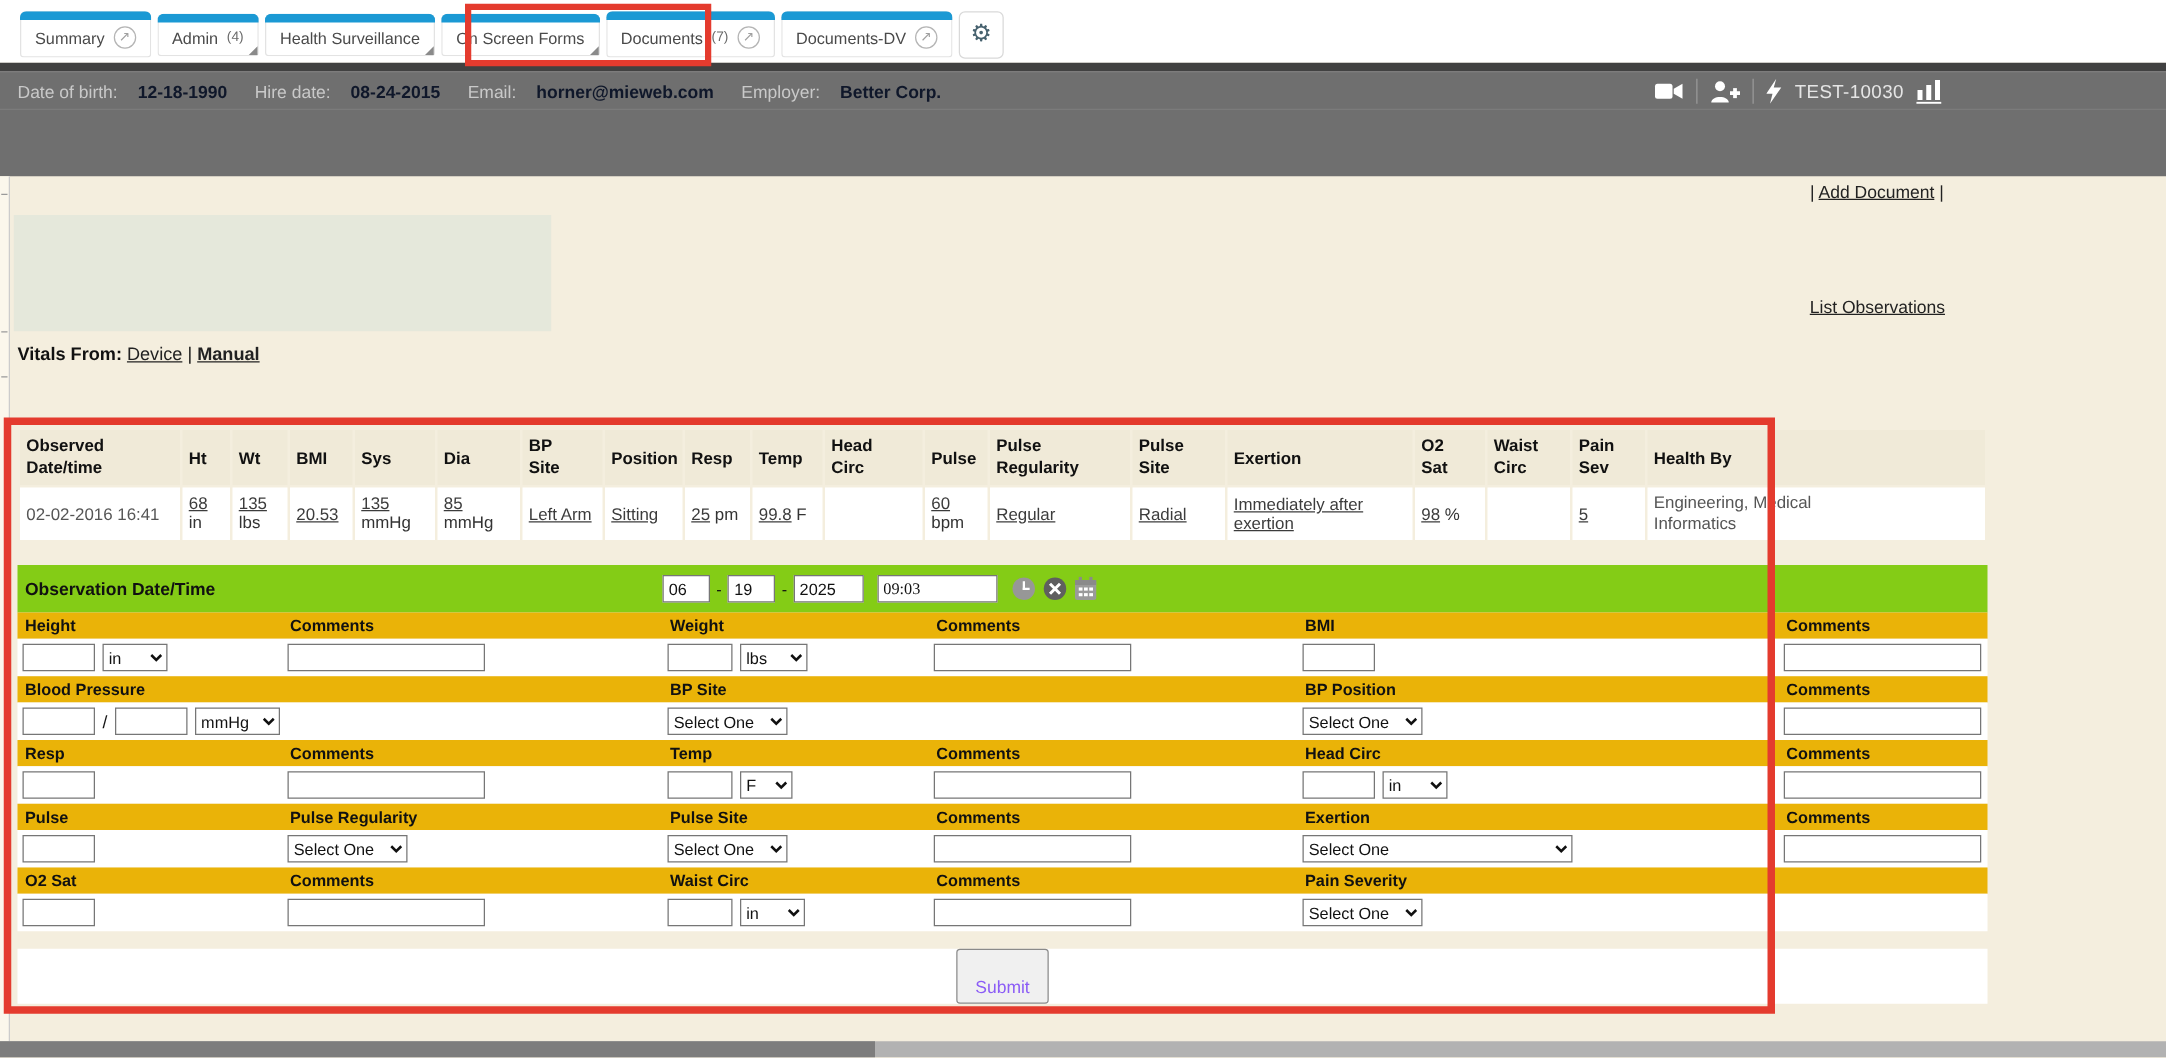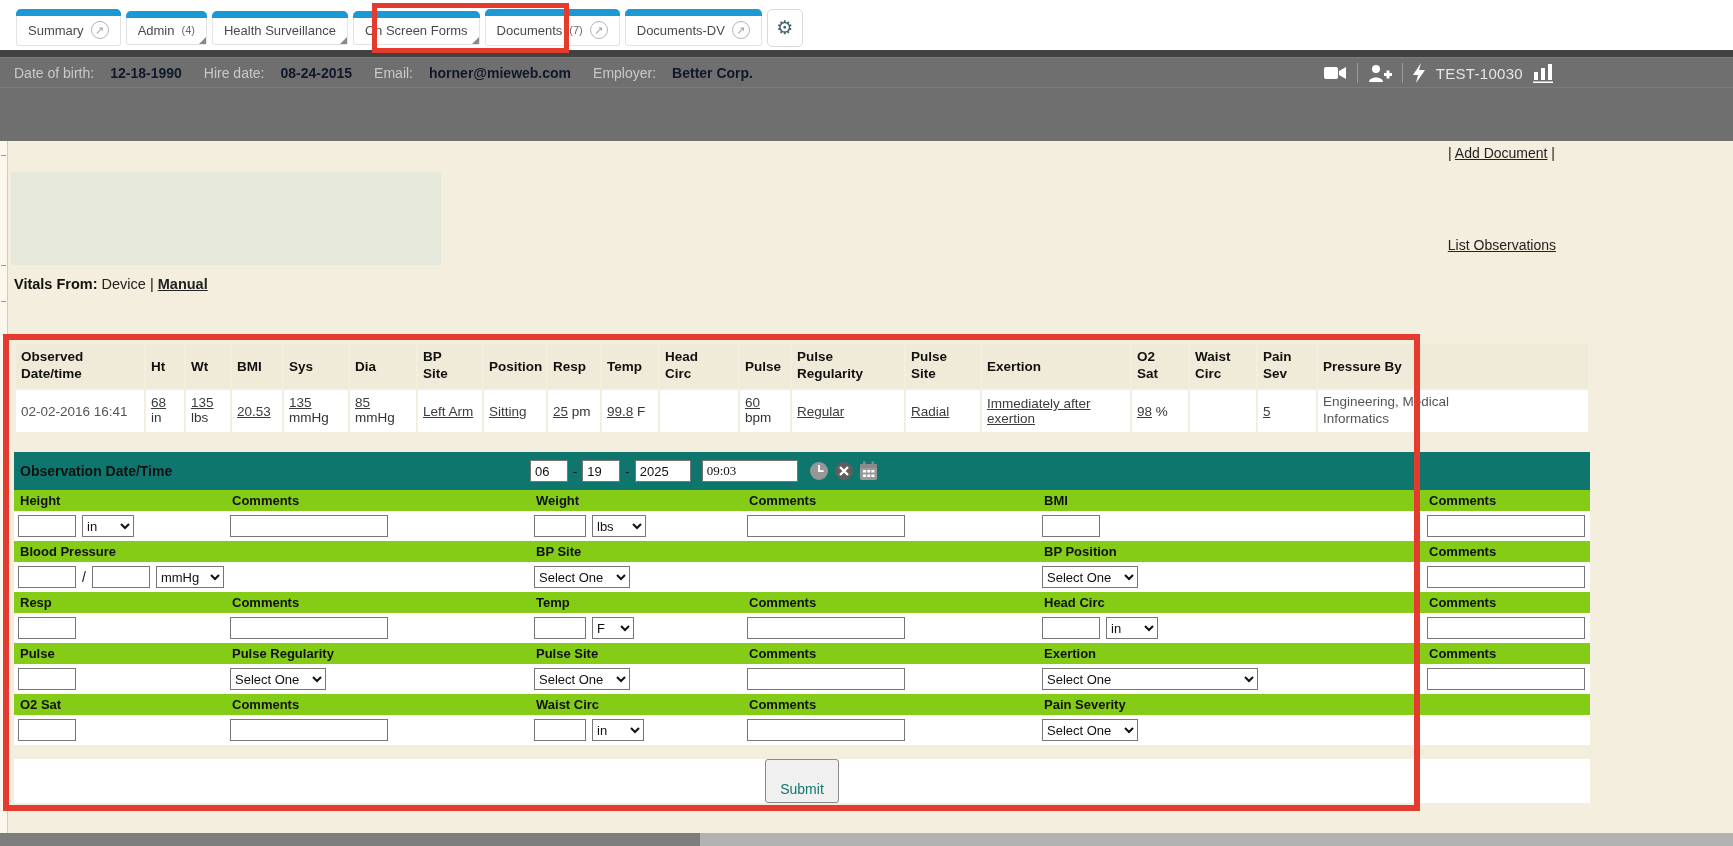--- a/index.html
+++ b/index.html
@@ -42,55 +42,55 @@
   .leftstrip { position:absolute; left:0; top:141px; width:8px; height:692px; background:#fbf7ec; border-right:1px solid #cccccc; }
   .leftstrip i { position:absolute; left:1px; width:5px; height:1px; background:#9a9a9a; display:block; }
   .placeholder-block { position:absolute; left:11px; top:172px; width:430px; height:93px; background:#e5e8db; }
   .adddoc { position:absolute; top:145px; right:178px; font-size:14px; color:#222; }
   .adddoc a { color:#222; text-decoration:underline; cursor:pointer; }
   .listobs { position:absolute; top:237px; right:177px; font-size:14px;margin-left:48px; }
   .listobs a { color:#222; text-decoration:underline; cursor:pointer; }
   .vitalsfrom { position:absolute; left:14px; top:276px; font-size:14.5px; color:#111; }
   .vitalsfrom .t { font-weight:bold; }
   .vitalsfrom a { color:#222; cursor:pointer; }
-  .vitalsfrom a.dev { font-weight:normal; }
+  .vitalsfrom a.dev { font-weight:normal; text-decoration:underline; }
   .vitalsfrom a.man { font-weight:bold; text-decoration:underline; }
 
   
   .vitals-area { position:absolute; left:14px; top:342px; width:1576px; }
   table.hist { border-collapse:separate; border-spacing:2px; width:1576px; table-layout:fixed; font-size:13.5px; color:#333; }
   table.hist th { background:#f0ead8; text-align:left; vertical-align:middle; font-weight:bold; color:#111; padding:3px 5px; height:44px; }
   table.hist td { background:#ffffff; vertical-align:middle; padding:3px 5px; height:42px; }
   table.hist a { color:#3c3c3c; text-decoration:underline; cursor:pointer; }
   .hw { display:inline-block; line-height:1.25; }
   .w80{width:80px}.w28{width:30px}.w40{width:42px}.w70{width:72px}.w30{width:30px}.w42{width:44px}.w36{width:38px}
   .stackunit { display:block; line-height:1.2; }
   .muted { color:#555; }
   .wrap180 { display:inline-block; width:180px; line-height:1.25; color:#555; }
 
   
   .gaprow { height:18px; }
-  .obsrow { background:#0f766e; height:38px; display:flex; align-items:center; }
+  .obsrow { background:#84cc16; height:38px; display:flex; align-items:center; }
   .obsrow .obslabel { width:516px; padding-left:6px; font-weight:bold; font-size:14px; color:#111; flex:none; }
   .datewrap { display:flex; align-items:center; gap:5px; }
-  .lblrow { background:#84cc16; height:21px; display:grid; grid-template-columns:212px 304px 213px 295px 385px auto; align-items:center; font-weight:bold; font-size:13px; color:#111; }
+  .lblrow { background:#eab308; height:21px; display:grid; grid-template-columns:212px 304px 213px 295px 385px auto; align-items:center; font-weight:bold; font-size:13px; color:#111; }
   .lblrow > div { padding-left:6px; }
   .inrow { background:#ffffff; height:30px; display:grid; grid-template-columns:212px 304px 213px 295px 385px auto; align-items:center; }
   .inrow > div { padding-left:4px; display:flex; align-items:center; gap:6px; }
   input[type=text] { border:1px solid #767676; height:22px; font-size:13px; font-family:"Liberation Sans",sans-serif; padding:1px 4px; background:#fff; color:#111; }
   .in-sm { width:58px; }
   .in-xs { width:52px; }
   .in-cm { width:158px; }
   select { border:1px solid #767676; height:22px; font-size:13px; font-family:"Liberation Sans",sans-serif; background:#fff; color:#111; }
   .sel-unit { width:52px; } .sel-lbs { width:54px; } .sel-mmhg { width:68px; } .sel-f { width:42px; }
   .sel-one { width:96px; } .sel-wide { width:216px; }
   .slash { font-size:14px; color:#111; }
   .dsep { font-size:13px; color:#111; }
   .submitrow { background:#fff; height:44px; display:flex; align-items:center; justify-content:center; margin-top:14px; }
-  .submitbtn { font-family:"Liberation Sans",sans-serif; font-size:14px; color:#0f766e; background:#f0f0f0; border:1px solid #8a8a8a; border-radius:3px; padding:21px 14px; height:39px; cursor:pointer; }
+  .submitbtn { font-family:"Liberation Sans",sans-serif; font-size:14px; color:#8b5cf6; background:#f0f0f0; border:1px solid #8a8a8a; border-radius:3px; padding:21px 14px; height:39px; cursor:pointer; }
   .dticon { display:block; cursor:pointer; }
 
   
   .annot { position:absolute; border:6px solid #e43b2e; z-index:50; pointer-events:none; }
   .annot-tab { left:372px; top:3px; width:197px; height:50px; border-width:5px; }
   .annot-vitals { left:3px; top:334px; width:1417px; height:477px; }
 
   
   .hscroll { position:absolute; left:0; top:833px; width:1733px; height:13px; background:#b2b2b2; }
   .hscroll .thumb { position:absolute; left:0; top:0; width:700px; height:13px; background:#7d7d7d; }
@@ -233,21 +233,21 @@
       <th><span>Resp</span></th>
       <th><span>Temp</span></th>
       <th><span class="hw w40">Head Circ</span></th>
       <th><span>Pulse</span></th>
       <th><span class="hw w70">Pulse Regularity</span></th>
       <th><span class="hw w40">Pulse Site</span></th>
       <th><span>Exertion</span></th>
       <th><span class="hw w30">O2 Sat</span></th>
       <th><span class="hw w42">Waist Circ</span></th>
       <th><span class="hw w36">Pain Sev</span></th>
-      <th><span>Pressure By</span></th>
+      <th><span>Health By</span></th>
     </tr>
     <tr>
       <td class="muted">02-02-2016 16:41</td>
       <td><a>68</a><span class="stackunit">in</span></td>
       <td><a>135</a><span class="stackunit">lbs</span></td>
       <td><a>20.53</a></td>
       <td><a>135</a><span class="stackunit">mmHg</span></td>
       <td><a>85</a><span class="stackunit">mmHg</span></td>
       <td><a>Left Arm</a></td>
       <td><a>Sitting</a></td>

